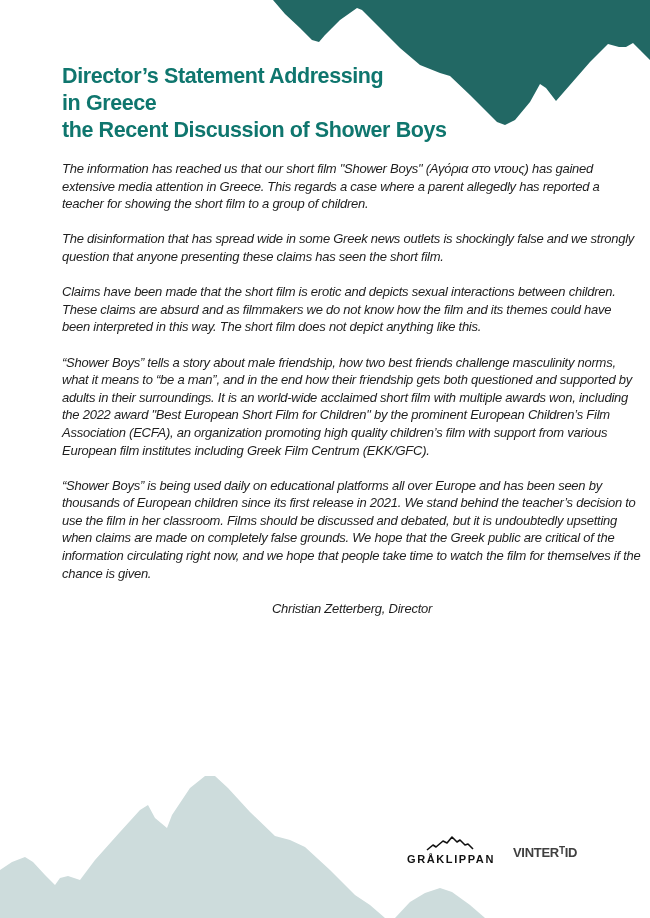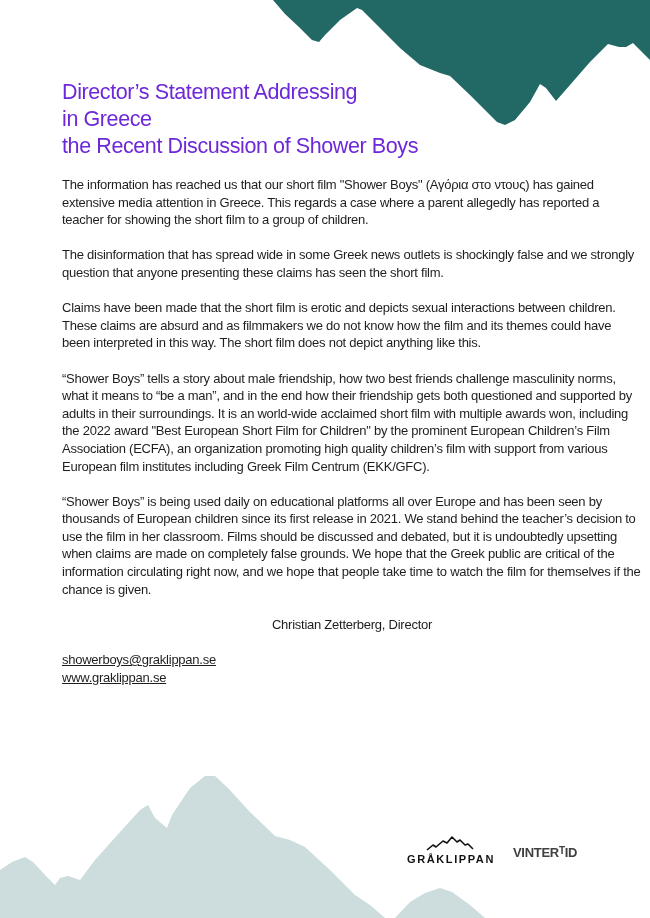--- a/index.html
+++ b/index.html
@@ -3,28 +3,28 @@
   <meta charset="utf-8">
   <style>
     html, body { margin: 0; padding: 0; }
     body {
       width: 650px; height: 918px; position: relative; overflow: hidden;
       background: #ffffff; color: #1c1c1c;
       font-family: "Liberation Sans", "DejaVu Sans", sans-serif;
     }
     .bg-svg { position: absolute; left: 0; top: 0; width: 650px; height: 918px; }
     .title {
-      position: absolute; left: 62px; top: 79px; margin: 0;
-      font-size: 21.5px; line-height: 27px; font-weight: normal;
-      letter-spacing: -0.4px; color: #6d28d9;
+      position: absolute; left: 62px; top: 63px; margin: 0;
+      font-size: 21.5px; line-height: 27px; font-weight: bold;
+      letter-spacing: -0.4px; color: #0f766e;
     }
     .title span { display: block; }
     .body {
-      position: absolute; left: 62px; top: 176px; width: 580px;
-      font-size: 13px; line-height: 17.6px; letter-spacing: -0.25px; color: #1e1e1e;
+      position: absolute; left: 62px; top: 160px; width: 580px;
+      font-size: 13px; line-height: 17.6px; letter-spacing: -0.25px; color: #1e1e1e; font-style: italic;
     }
     .body p { margin: 0 0 17.6px 0; }
     .sig p { margin: 0; text-align: center; }
     .links { margin-top: 17.6px; }
     .links a { display: block; color: #1e1e1e; text-decoration: underline; }
     .logo-grak {
       position: absolute; left: 406px; top: 836px; width: 90px; text-align: center;
     }
     .logo-grak svg { display: block; margin: 0 auto; }
     .logo-grak .word {
@@ -56,24 +56,20 @@
   <p>The information has reached us that our short film "Shower Boys" (Αγόρια στο ντους) has gained extensive media attention in Greece. This regards a case where a parent allegedly has reported a teacher for showing the short film to a group of children.</p>
   <p>The disinformation that has spread wide in some Greek news outlets is shockingly false and we strongly question that anyone presenting these claims has seen the short film.</p>
   <p>Claims have been made that the short film is erotic and depicts sexual interactions between children. These claims are absurd and as filmmakers we do not know how the film and its themes could have been interpreted in this way. The short film does not depict anything like this.</p>
   <p>“Shower Boys” tells a story about male friendship, how two best friends challenge masculinity norms, what it means to “be a man”, and in the end how their friendship gets both questioned and supported by adults in their surroundings. It is an world-wide acclaimed short film with multiple awards won, including the 2022 award "Best European Short Film for Children" by the prominent European Children’s Film Association (ECFA), an organization promoting high quality children’s film with support from various European film institutes including Greek Film Centrum (EKK/GFC).</p>
   <p>“Shower Boys” is being used daily on educational platforms all over Europe and has been seen by thousands of European children since its first release in 2021. We stand behind the teacher’s decision to use the film in her classroom. Films should be discussed and debated, but it is undoubtedly upsetting when claims are made on completely false grounds. We hope that the Greek public are critical of the information circulating right now, and we hope that people take time to watch the film for themselves if the chance is given.</p>
 
   <div class="sig">
     <p>Christian Zetterberg, Director</p>
   </div>
 
-  <div class="links">
-    <a title="showerboys@graklippan.se">showerboys@graklippan.se</a>
-    <a title="www.graklippan.se">www.graklippan.se</a>
-  </div>
 </div>
 
 <div class="logo-grak">
   <svg width="52" height="16" viewBox="0 0 52 16">
     <polyline points="2,14 8,9 11,11 18,5 22,7 27,1 32,6 35,4 40,9 43,8 48,13" fill="none" stroke="#111" stroke-width="1.6" stroke-linejoin="round"></polyline>
   </svg>
   <span class="word">GRÅKLIPPAN</span>
 </div>
 
 <div class="logo-vinter">

